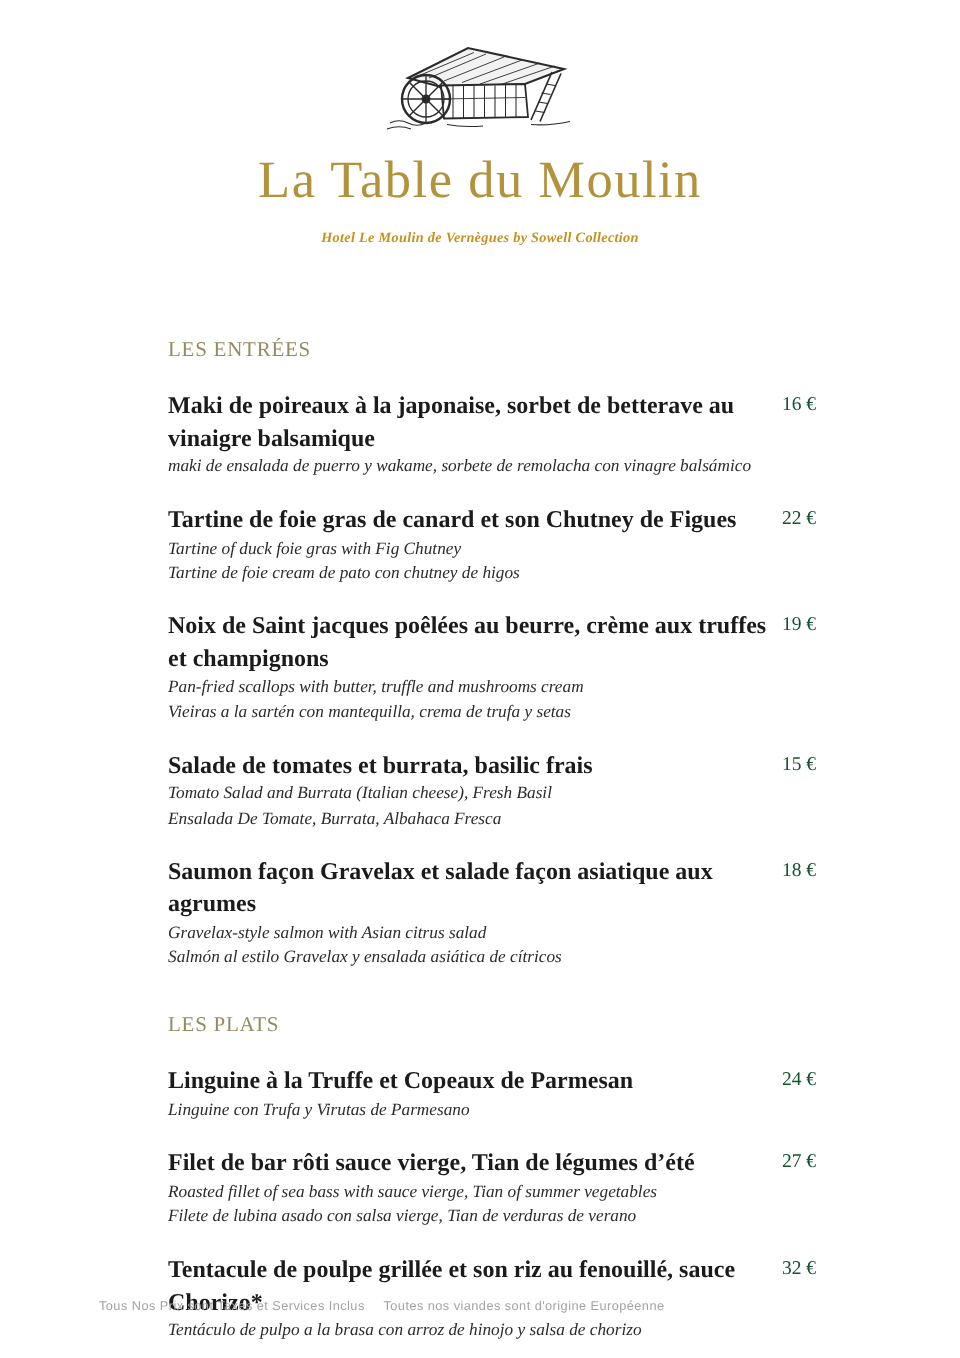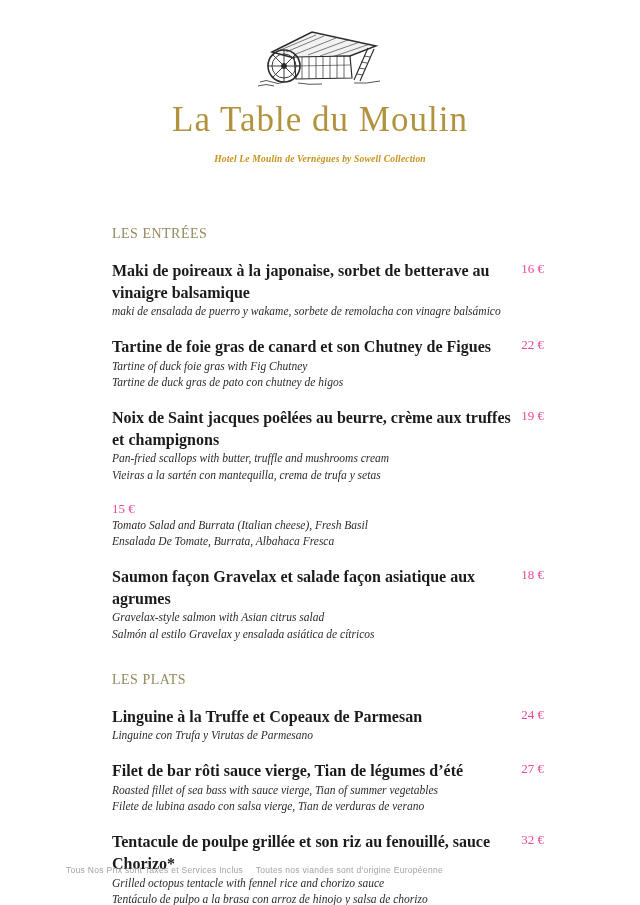--- a/index.html
+++ b/index.html
@@ -52,21 +52,21 @@
   .dish-name {
     font-weight: bold;
     font-size: 16px;
     line-height: 1.35;
     max-width: 478px;
   }
   .dish-price {
     font-size: 13px;
     white-space: nowrap;
     padding-top: 1px;
-    color: #ec4899;
+    color: #14532d;
   }
   .dish-desc {
     font-style: italic;
     font-size: 11.5px;
     line-height: 1.32;
     color: #2b2b2b;
     margin-top: 1px;
   }
   footer {
     position: absolute;
@@ -142,34 +142,35 @@
     </div>
     <div class="dish-desc">maki de ensalada de puerro y wakame, sorbete de remolacha con vinagre balsámico</div>
   </div>
 
   <div class="menu-item">
     <div class="item-row">
       <div class="dish-name">Tartine de foie gras de canard et son Chutney de Figues</div>
       <div class="dish-price">22 €</div>
     </div>
     <div class="dish-desc">Tartine of duck foie gras with Fig Chutney</div>
-    <div class="dish-desc">Tartine de duck gras de pato con chutney de higos</div>
+    <div class="dish-desc">Tartine de foie cream de pato con chutney de higos</div>
   </div>
 
   <div class="menu-item">
     <div class="item-row">
       <div class="dish-name">Noix de Saint jacques poêlées au beurre, crème aux truffes et champignons</div>
       <div class="dish-price">19 €</div>
     </div>
     <div class="dish-desc">Pan-fried scallops with butter, truffle and mushrooms cream</div>
     <div class="dish-desc">Vieiras a la sartén con mantequilla, crema de trufa y setas</div>
   </div>
 
   <div class="menu-item">
     <div class="item-row">
+      <div class="dish-name">Salade de tomates et burrata, basilic frais</div>
       <div class="dish-price">15 €</div>
     </div>
     <div class="dish-desc">Tomato Salad and Burrata (Italian cheese), Fresh Basil</div>
     <div class="dish-desc">Ensalada De Tomate, Burrata, Albahaca Fresca</div>
   </div>
 
   <div class="menu-item">
     <div class="item-row">
       <div class="dish-name">Saumon façon Gravelax et salade façon asiatique aux agrumes</div>
       <div class="dish-price">18 €</div>
@@ -198,21 +199,20 @@
     </div>
     <div class="dish-desc">Roasted fillet of sea bass with sauce vierge, Tian of summer vegetables</div>
     <div class="dish-desc">Filete de lubina asado con salsa vierge, Tian de verduras de verano</div>
   </div>
 
   <div class="menu-item">
     <div class="item-row">
       <div class="dish-name">Tentacule de poulpe grillée et son riz au fenouillé, sauce Chorizo*</div>
       <div class="dish-price">32 €</div>
     </div>
-    <div class="dish-desc">Grilled octopus tentacle with fennel rice and chorizo sauce</div>
     <div class="dish-desc">Tentáculo de pulpo a la brasa con arroz de hinojo y salsa de chorizo</div>
   </div>
 </div>
   </section>
 </main>
 
   <footer>
     <span>Tous Nos Prix sont Taxes et Services Inclus</span><span class="sep"></span>
     <span>Toutes nos viandes sont d'origine Européenne</span>
   </footer>

